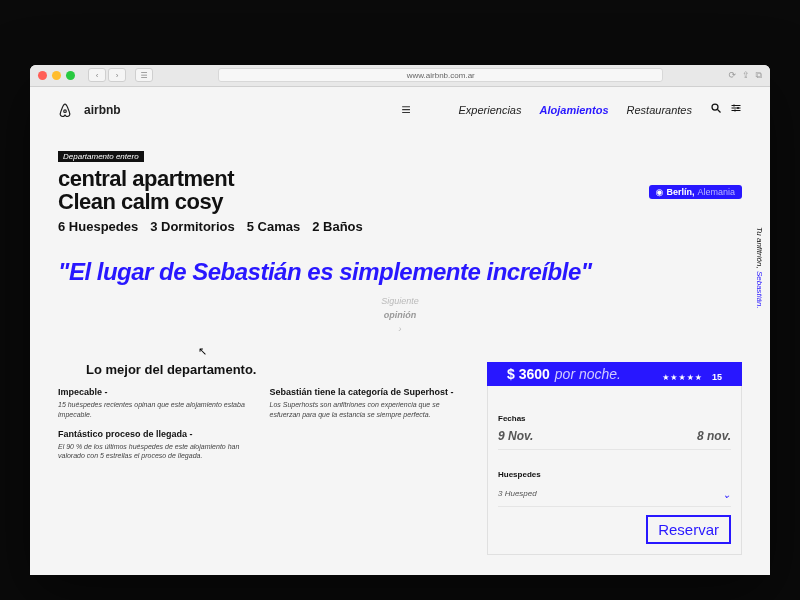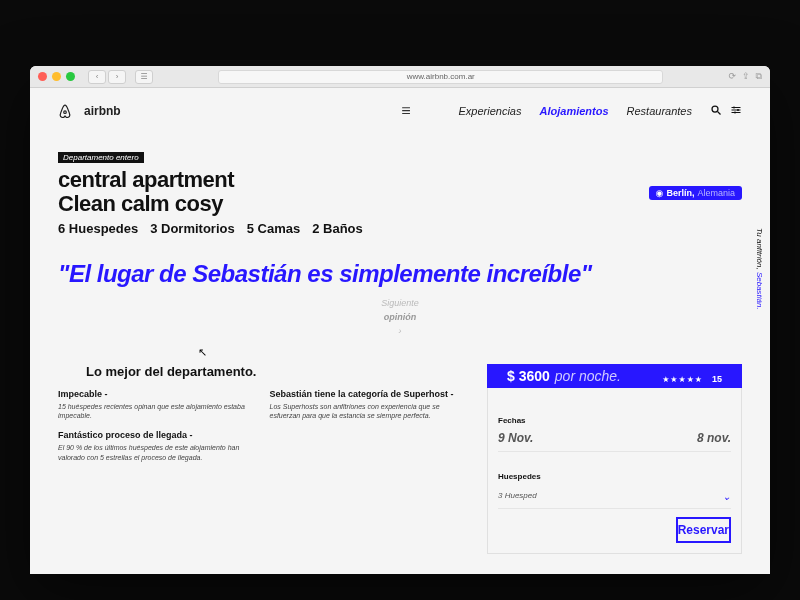--- a/index.html
+++ b/index.html
@@ -45,21 +45,21 @@
 .price-bar .per { font-style: italic; margin-left: 5px; font-size: 14px; color: #cfcaff; }
 .price-bar .stars { margin-left: auto; font-size: 8px; letter-spacing: 1px; }
 .price-bar .count { font-weight: 700; margin-left: 9px; }
 .book-body { border: 1px solid #e0e0e0; border-top: none; padding: 8px 10px 10px 10px; background: #f5f5f5; }
 .book-label { font-size: 8px; font-weight: 800; margin-top: 20px; margin-bottom: 6px; color: #111; }
 .date-row { display: flex; justify-content: space-between; font-size: 12px; font-style: italic; color: #555; padding-bottom: 4px; font-weight: bold; }
 .hr { height: 1px; background: #e5e5e5; margin: 2px 0; }
 .guest-row { display: flex; justify-content: space-between; align-items: flex-start; font-size: 8px; font-style: italic; color: #555; padding: 4px 0; }
 .chevron { color: #2817ff; font-size: 10px; }
 .reserve-row { display: flex; justify-content: flex-end; margin-top: 8px; }
-.reserve-btn { border: 2px solid #2817ff; color: #2817ff; background: transparent; font-weight: 700; font-size: 12px; padding: 4px 0; cursor: pointer; }
+.reserve-btn { border: 2px solid #2817ff; color: #2817ff; background: transparent; font-weight: 400; font-size: 15px; padding: 4px 10px; cursor: pointer; }
 .host-vert { position: absolute; right: 6px; top: 140px; font-size: 8px; font-style: italic; color: #111; writing-mode: vertical-rl; }
 .host-vert .name { color: #2817ff; }
 .cursor { position: absolute; left: 168px; top: 258px; font-size: 11px; color: #000; }
 </style>
 </head>
 <body>
 
 <div class="browser-frame">
   <div class="browser-chrome">
     <div class="traffic-lights">

